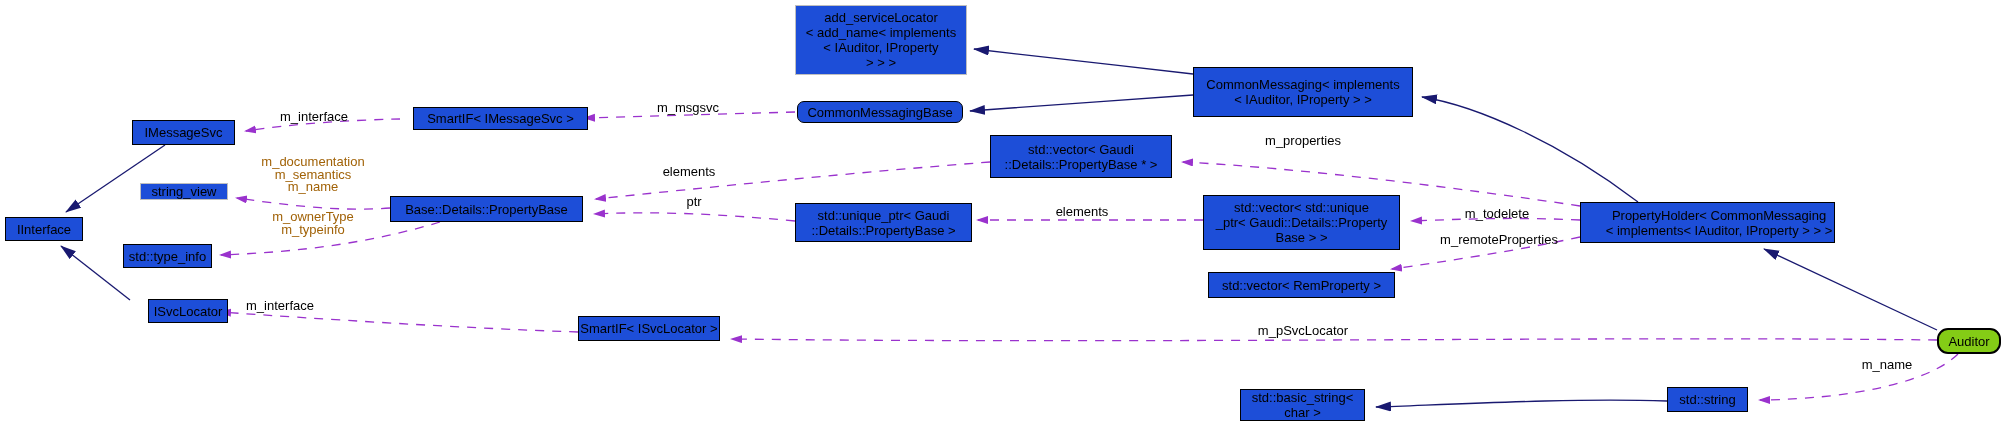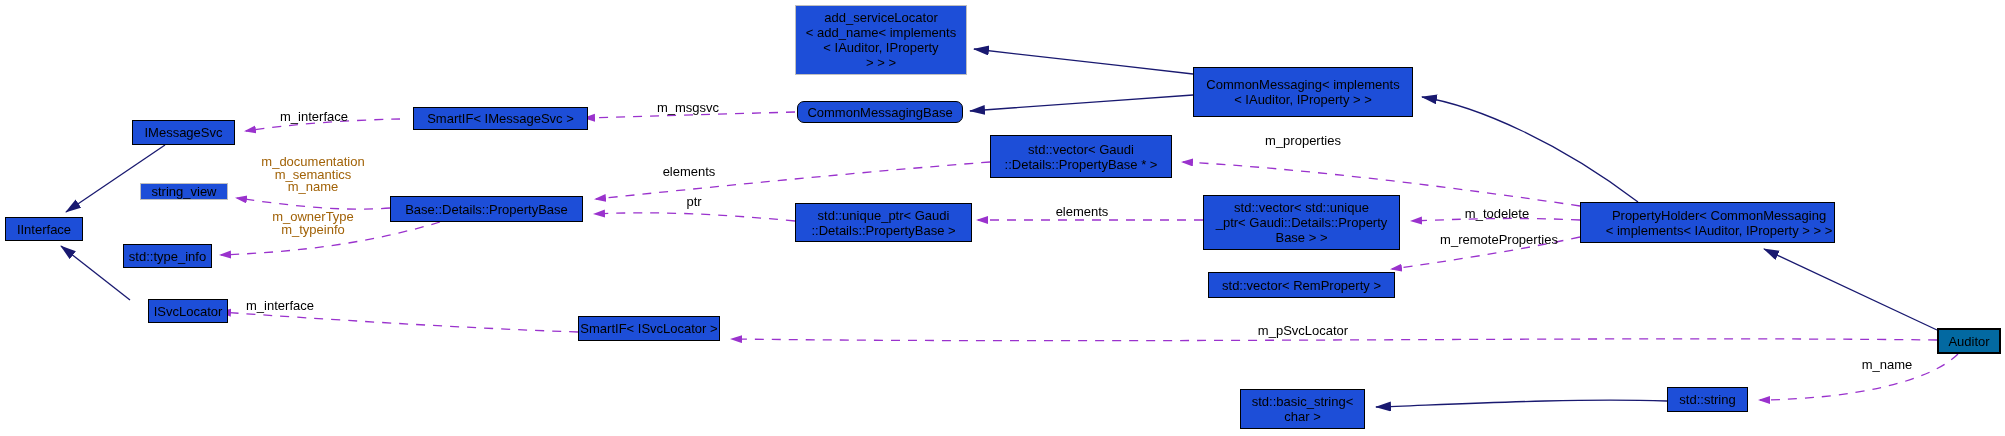--- a/index.html
+++ b/index.html
@@ -13,21 +13,21 @@
   #edges{position:absolute;left:0;top:0;width:2005px;height:436px;}
   .node{
     position:absolute;box-sizing:border-box;
     background:#1d4ed8;border:1px solid #000000;
     display:flex;flex-direction:column;align-items:center;justify-content:center;
     font-size:13px;line-height:15px;text-align:center;color:#000000;
     white-space:nowrap;cursor:pointer;z-index:2;
   }
   .node span{display:block;}
   .node.faded{border-color:#bfbfbf;}
-  .node.current{background:#0369a1;border-width:2px;cursor:default;}
+  .node.current{background:#84cc16;border-width:2px;cursor:default;border-radius:11px;}
   .elabel{
     position:absolute;transform:translate(-50%,-50%);
     font-size:13px;color:#000000;white-space:nowrap;z-index:1;
   }
   .elabel-block{
     position:absolute;transform:translateX(-50%);
     font-size:13px;color:#a16207;text-align:center;line-height:12.5px;
     white-space:nowrap;z-index:1;
   }
   .elabel-block span{display:block;}
@@ -148,21 +148,21 @@
   </div>
 
   <div class="node current" style="left:1937px;top:328px;width:64px;height:26px;">
     <span>Auditor</span>
   </div>
 
   <div class="node" style="left:1667px;top:387px;width:81px;height:25px;">
     <span>std::string</span>
   </div>
 
-  <div class="node" style="left:1240px;top:389px;width:125px;height:40px;">
+  <div class="node" style="left:1240px;top:389px;width:125px;height:32px;">
     <span>std::basic_string&lt;</span>
     <span>char &gt;</span>
   </div>
 
   <span class="elabel" style="left:314px;top:116px;">m_interface</span>
   <span class="elabel" style="left:688px;top:107px;">m_msgsvc</span>
 
   <div class="elabel-block" style="left:313px;top:156px;">
     <span>m_documentation</span>
     <span>m_semantics</span>

